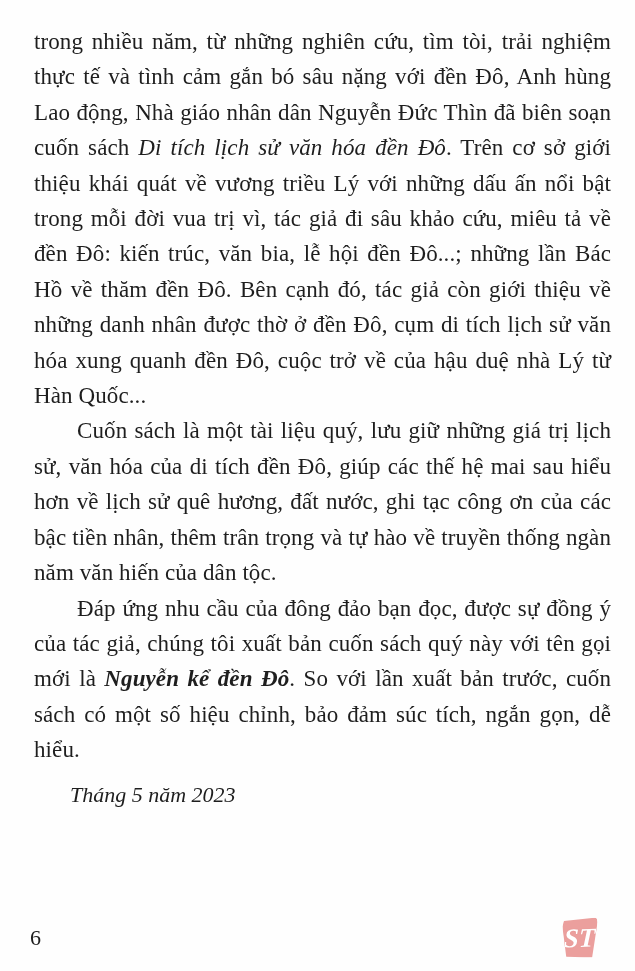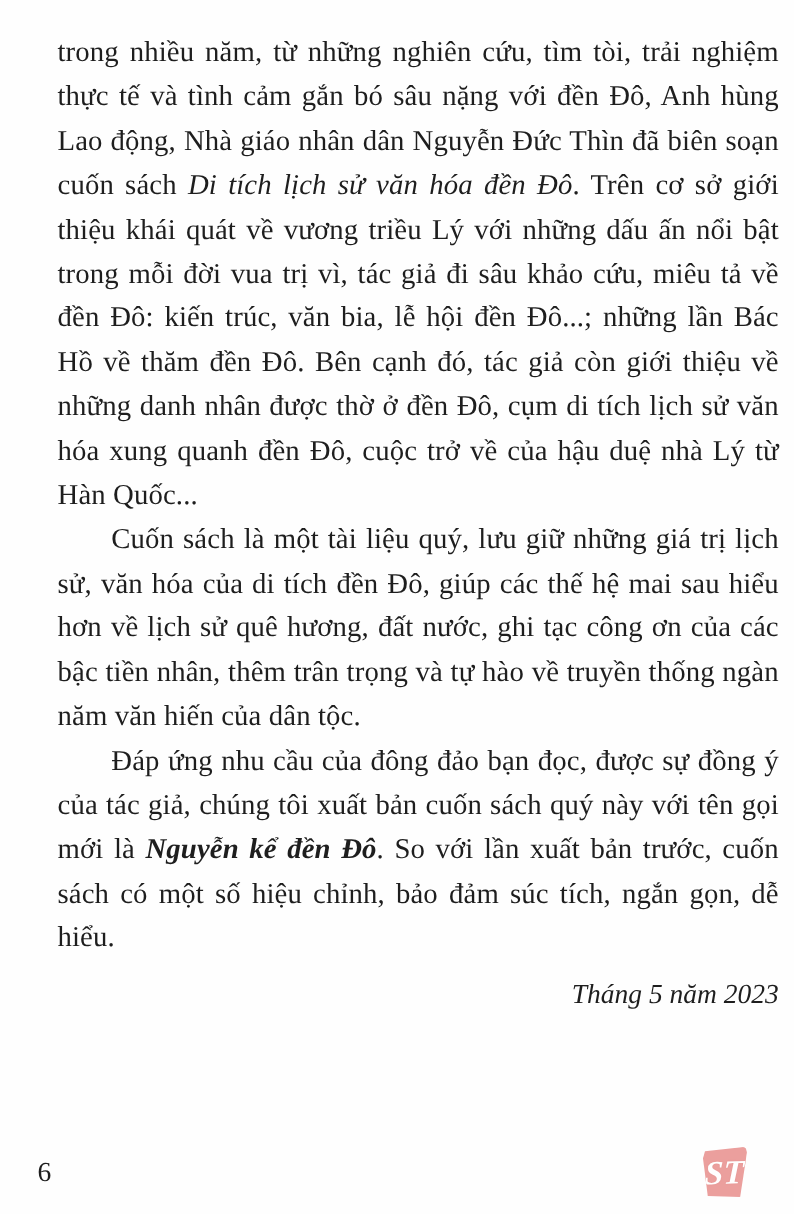--- a/index.html
+++ b/index.html
@@ -13,40 +13,40 @@
     height: 971px;
     background: #fefefe;
     font-family: "Liberation Serif", serif;
     color: #1e1e1e;
     overflow: hidden;
     box-sizing: border-box;
   }
   .body-text {
     position: absolute;
     top: 24px;
-    left: 46px;
+    left: 34px;
     width: 577px;
   }
   .body-text p {
     margin: 0;
     font-size: 23px;
     line-height: 35.4px;
     text-align: justify;
     letter-spacing: 0.1px;
   }
   .body-text p.indented {
     text-indent: 43px;
   }
   .seg-normal { font-style: normal; font-weight: normal; }
   .seg-italic { font-style: italic; font-weight: normal; }
   .seg-bold-italic { font-style: italic; font-weight: bold; }
   .colophon {
     margin-top: 9px;
     padding-left: 36px;
-    text-align: right;
+    text-align: left;
   }
   .colophon .date-line {
     font-size: 22px;
     line-height: 36px;
     font-style: italic;
   }
   .colophon .publisher-line {
     font-size: 21px;
     line-height: 36px;
     letter-spacing: 0.3px;

